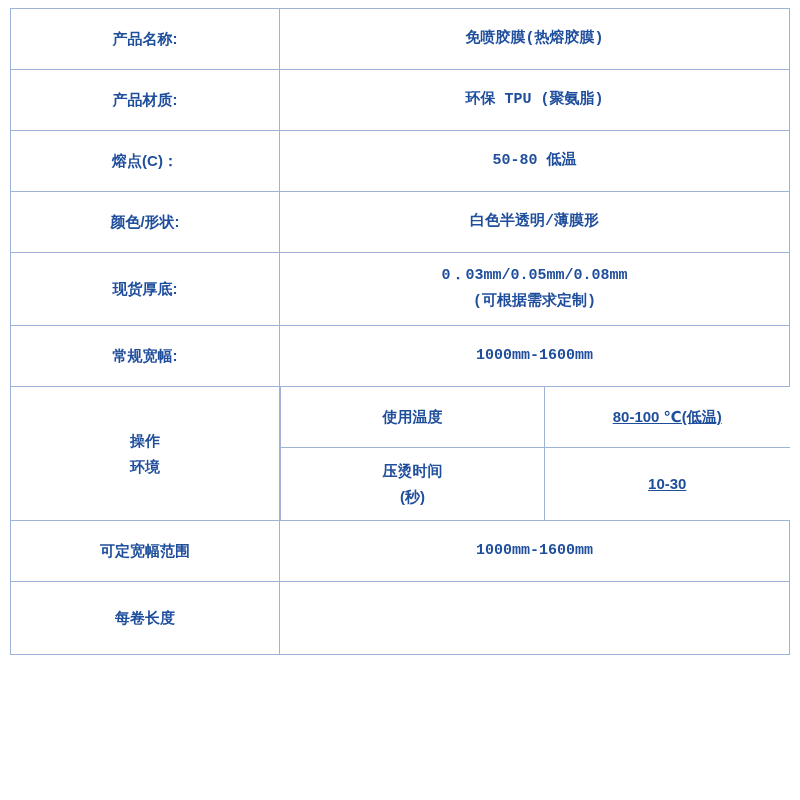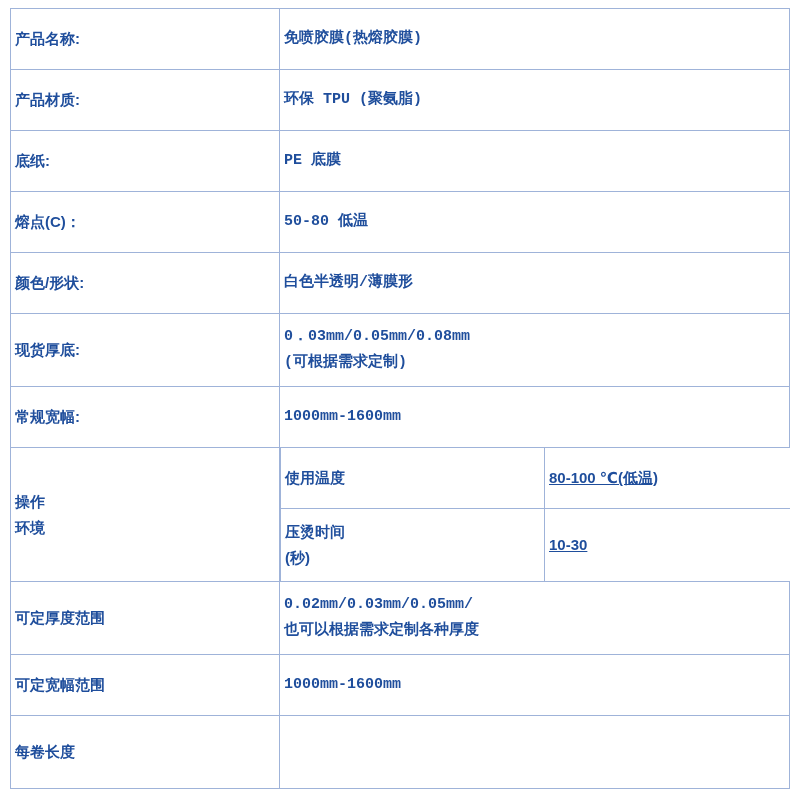--- a/index.html
+++ b/index.html
@@ -15,20 +15,21 @@
   }
   .spec-table {
     width: 780px;
     margin: 8px auto 0 auto;
     border-collapse: collapse;
     table-layout: fixed;
   }
   .spec-table td {
     border: 1px solid #9fb3d9;
     color: #1f4e9c;
+    text-align: center;
     vertical-align: middle;
     font-weight: bold;
     font-size: 15px;
     padding: 6px 4px;
     line-height: 1.45;
   }
   .label-cell {
     width: 260px;
     font-size: 15.5px;
   }
@@ -91,24 +92,20 @@
   <tbody>
     <tr class="row-h-48">
       <td class="label-cell">产品名称:</td>
       <td class="value-cell" colspan="2">免喷胶膜(热熔胶膜)</td>
     </tr>
     <tr class="row-h-48">
       <td class="label-cell">产品材质:</td>
       <td class="value-cell" colspan="2">环保 TPU (聚氨脂)</td>
     </tr>
     <tr class="row-h-48">
-      <td class="label-cell">底纸:</td>
-      <td class="value-cell" colspan="2">PE 底膜</td>
-    </tr>
-    <tr class="row-h-48">
       <td class="label-cell">熔点(C)：</td>
       <td class="value-cell" colspan="2">50-80 低温</td>
     </tr>
     <tr class="row-h-48">
       <td class="label-cell">颜色/形状:</td>
       <td class="value-cell" colspan="2">白色半透明/薄膜形</td>
     </tr>
     <tr class="row-h-60">
       <td class="label-cell">现货厚底:</td>
       <td class="value-cell two-line" colspan="2">
@@ -138,27 +135,20 @@
                 <span>压烫时间</span>
                 <span>(秒)</span>
               </td>
               <td class="sub-value">10-30</td>
             </tr>
           </tbody>
         </table>
       </td>
     </tr>
 
-    <tr class="row-h-60">
-      <td class="label-cell">可定厚度范围</td>
-      <td class="value-cell two-line" colspan="2">
-        <span>0.02mm/0.03mm/0.05mm/</span>
-        <span>也可以根据需求定制各种厚度</span>
-      </td>
-    </tr>
     <tr class="row-h-48">
       <td class="label-cell">可定宽幅范围</td>
       <td class="value-cell" colspan="2">1000mm-1600mm</td>
     </tr>
     <tr class="row-h-60">
       <td class="label-cell">每卷长度</td>
       <td class="value-cell two-line" colspan="2">
         
         
       </td>

